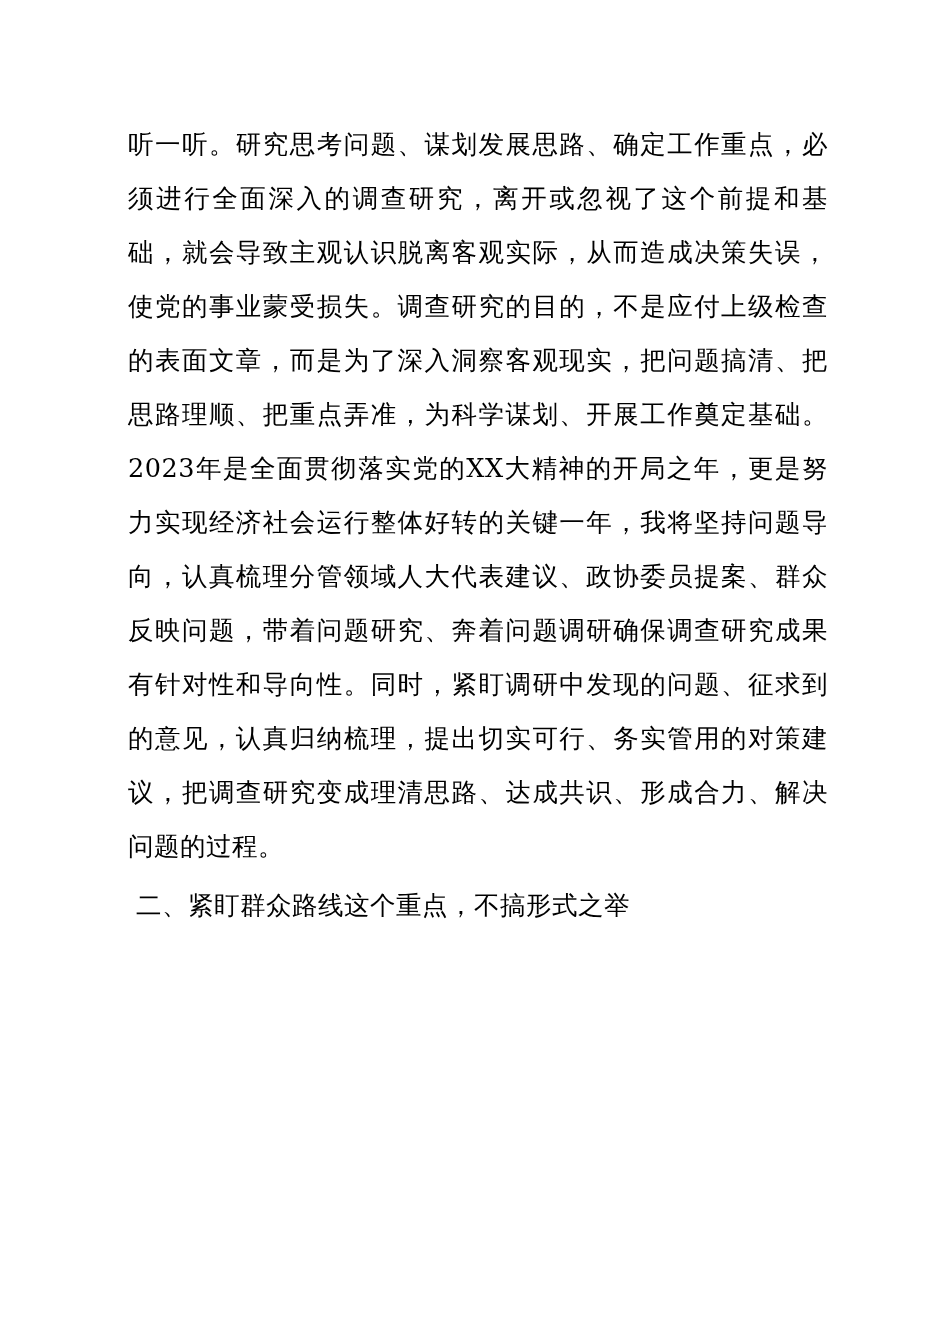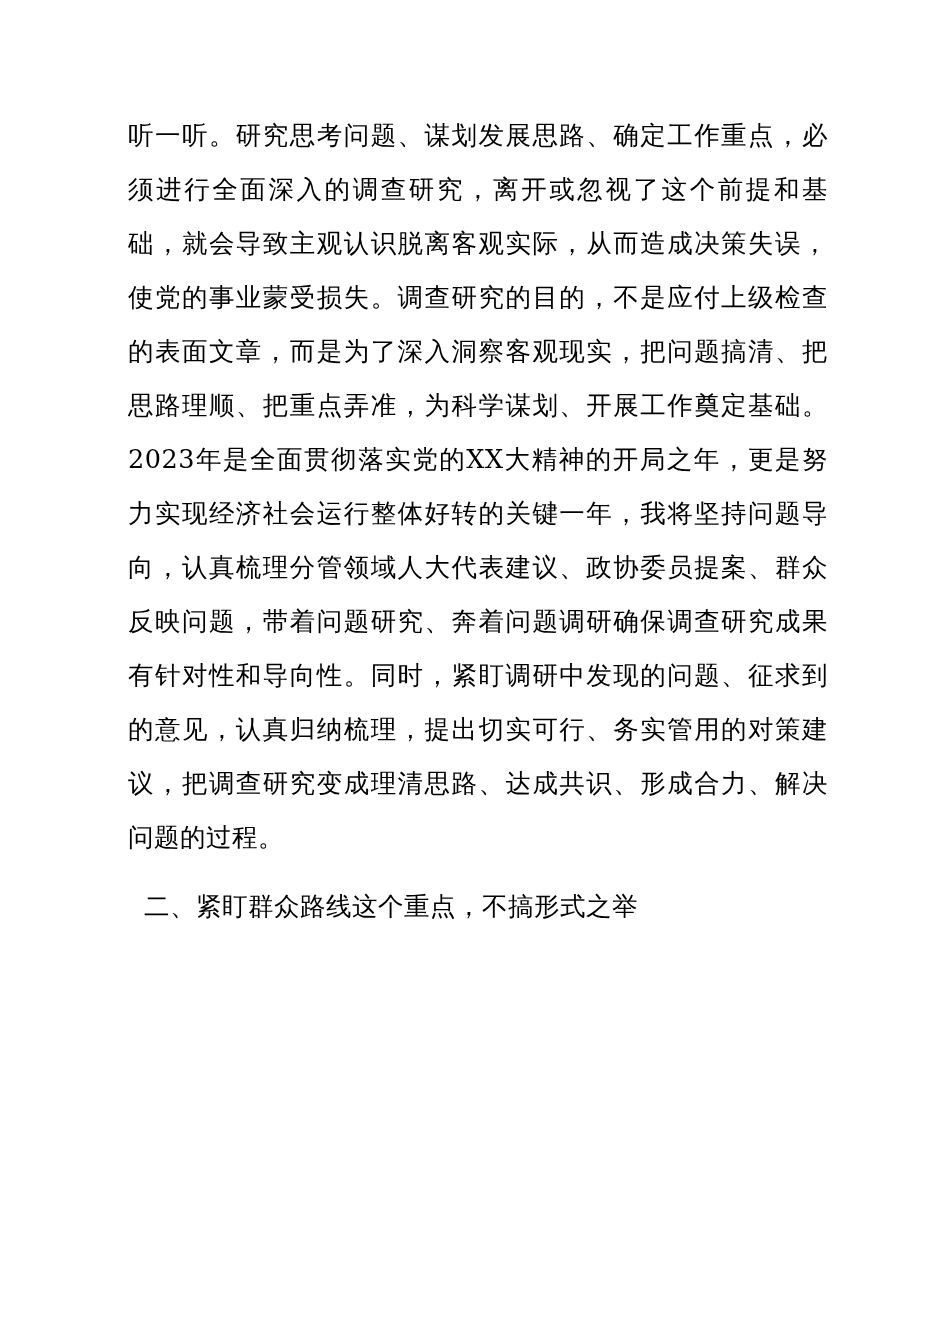--- a/index.html
+++ b/index.html
@@ -12,42 +12,42 @@
     width: 950px;
     height: 1344px;
     background: #ffffff;
     margin: 0 auto;
     overflow: hidden;
     box-sizing: border-box;
   }
   .doc-body {
     position: absolute;
     left: 128px;
-    top: 108px;
+    top: 117px;
     width: 700px;
   }
   .para {
     font-family: "DejaVu Serif", "Liberation Serif", serif;
     font-size: 25.5px;
     line-height: 54px;
     color: #000000;
     text-align: justify;
     text-justify: inter-ideograph;
     letter-spacing: 0.5px;
     margin: 0;
     white-space: pre-wrap;
   }
   .heading {
-    font-family: Liberation Serif, serif;
+    font-family: Liberation Mono, monospace;
     font-size: 25.5px;
     line-height: 54px;
     color: #000000;
     text-align: left;
     letter-spacing: 0.5px;
-    margin: 16px;
+    margin: 8px;
   }
 </style>
 </head>
 <body>
 
 <div class="page">
   <div class="doc-body">
     <p class="para">听一听。研究思考问题、谋划发展思路、确定工作重点，必须进行全面深入的调查研究，离开或忽视了这个前提和基础，就会导致主观认识脱离客观实际，从而造成决策失误，使党的事业蒙受损失。调查研究的目的，不是应付上级检查的表面文章，而是为了深入洞察客观现实，把问题搞清、把思路理顺、把重点弄准，为科学谋划、开展工作奠定基础。2023年是全面贯彻落实党的XX大精神的开局之年，更是努力实现经济社会运行整体好转的关键一年，我将坚持问题导向，认真梳理分管领域人大代表建议、政协委员提案、群众反映问题，带着问题研究、奔着问题调研确保调查研究成果有针对性和导向性。同时，紧盯调研中发现的问题、征求到的意见，认真归纳梳理，提出切实可行、务实管用的对策建议，把调查研究变成理清思路、达成共识、形成合力、解决问题的过程。</p>
     <p class="heading">二、紧盯群众路线这个重点，不搞形式之举</p>
   </div>

